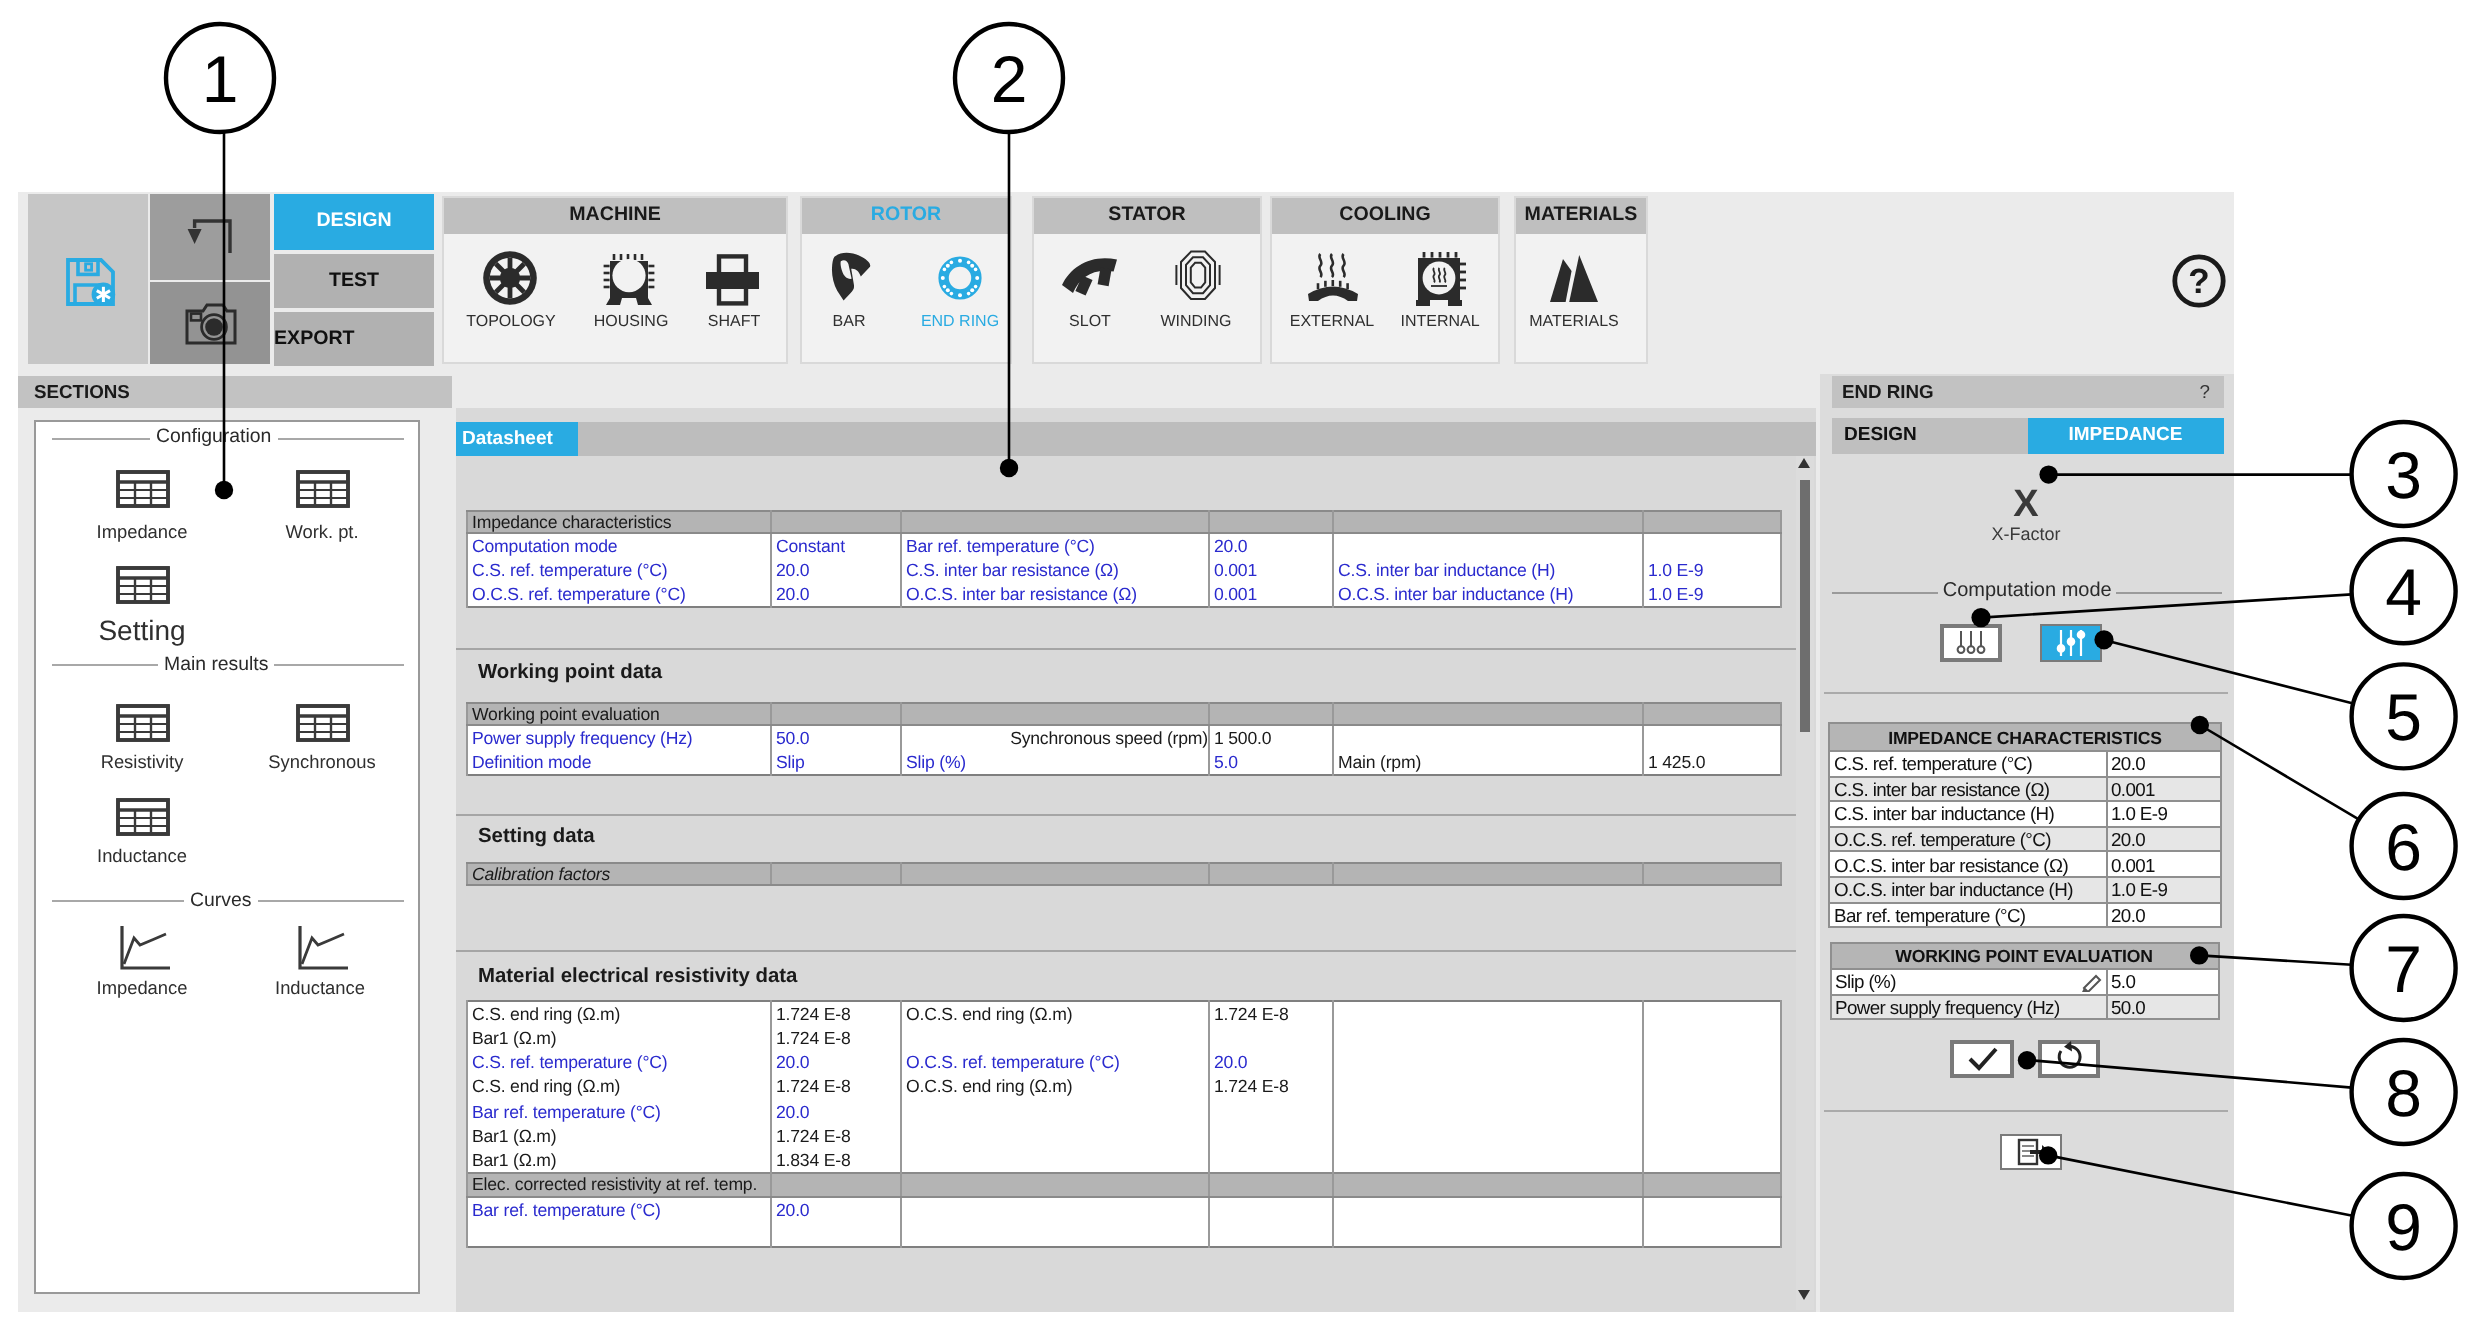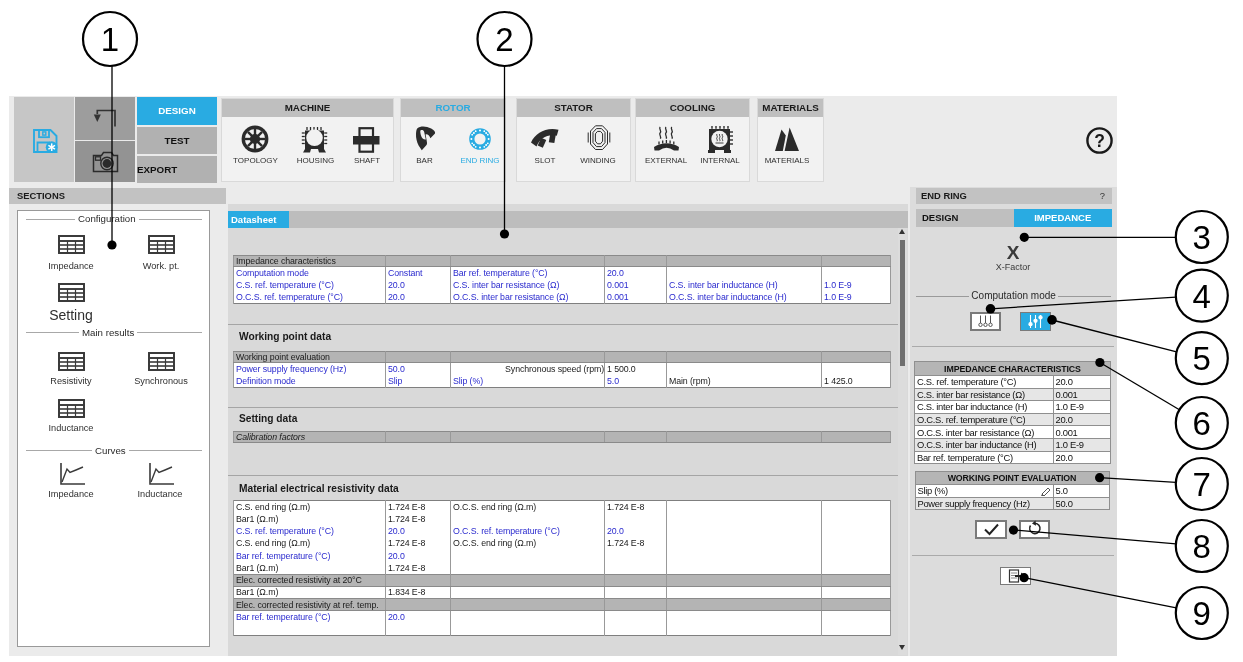--- a/index.html
+++ b/index.html
@@ -490,28 +490,20 @@
             <td style="height:12.25px;" class=""></td>
           </tr>
           <tr>
             <td style="height:12.25px;" class="">Bar1 (Ω.m)</td>
             <td style="height:12.25px;" class="">1.724 E-8</td>
             <td style="height:12.25px;" class=""></td>
             <td style="height:12.25px;" class=""></td>
             <td style="height:12.25px;" class=""></td>
             <td style="height:12.25px;" class=""></td>
           </tr>
-          <tr class="hd">
-            <td style="height:12.25px;">Elec. corrected resistivity at 20°C</td>
-            <td></td>
-            <td></td>
-            <td></td>
-            <td></td>
-            <td></td>
-          </tr>
           <tr>
             <td style="height:12.25px;" class="">Bar1 (Ω.m)</td>
             <td style="height:12.25px;" class="">1.834 E-8</td>
             <td style="height:12.25px;" class=""></td>
             <td style="height:12.25px;" class=""></td>
             <td style="height:12.25px;" class=""></td>
             <td style="height:12.25px;" class=""></td>
           </tr>
           <tr class="hd">
             <td style="height:12.25px;">Elec. corrected resistivity at ref. temp.</td>

